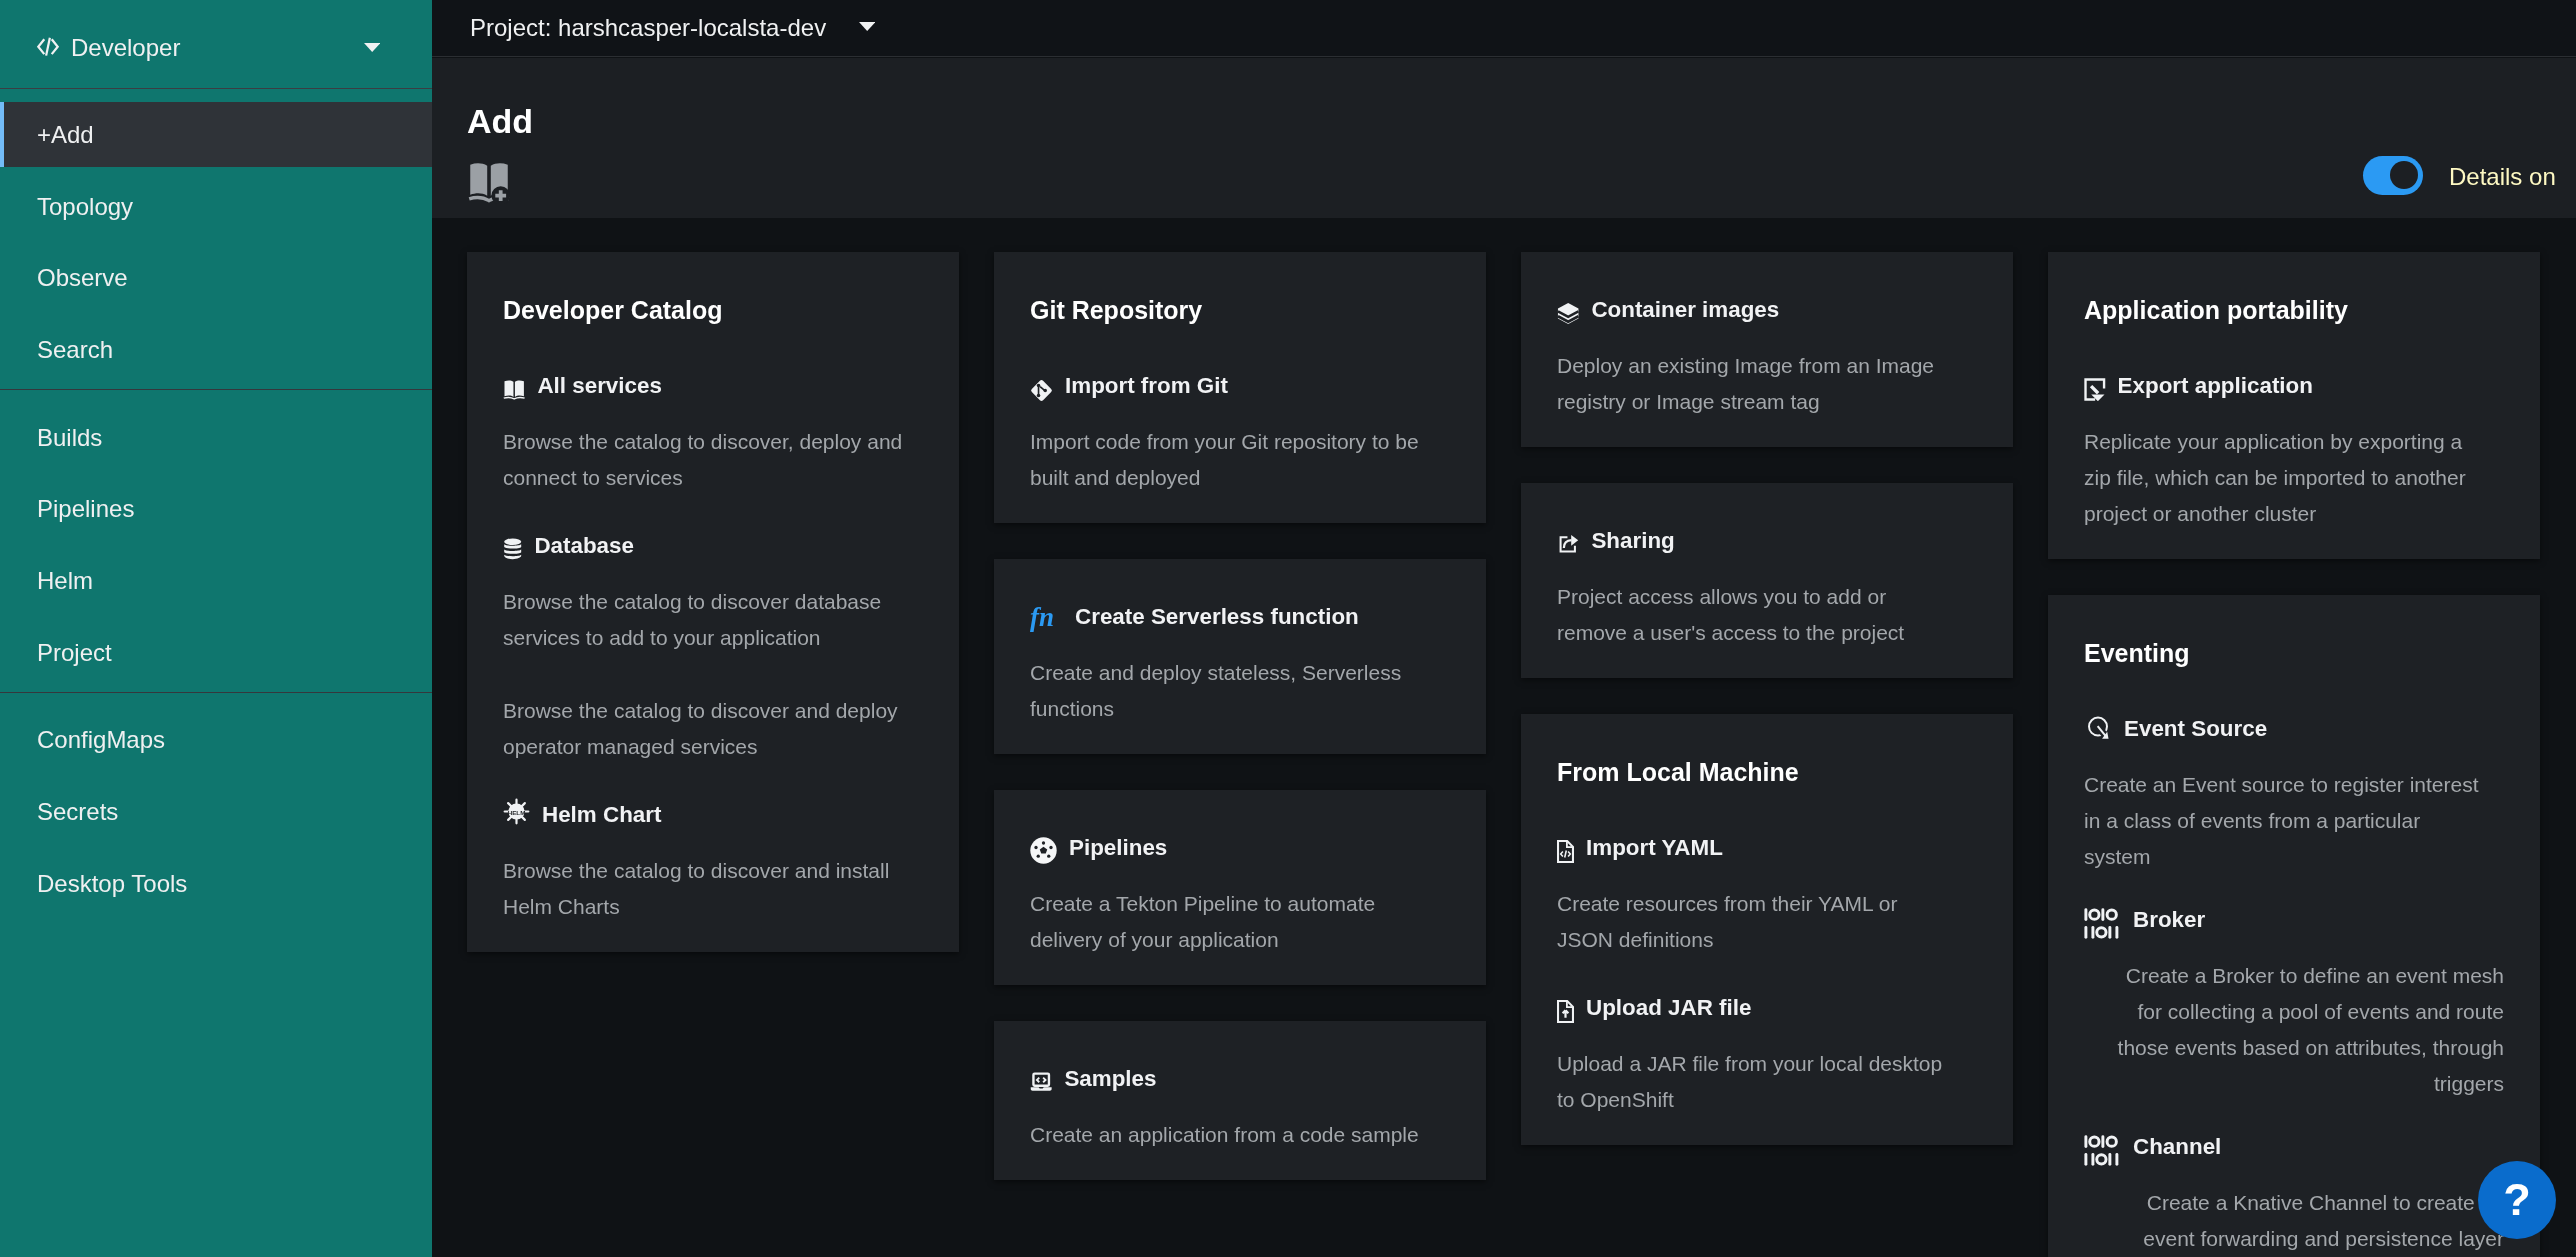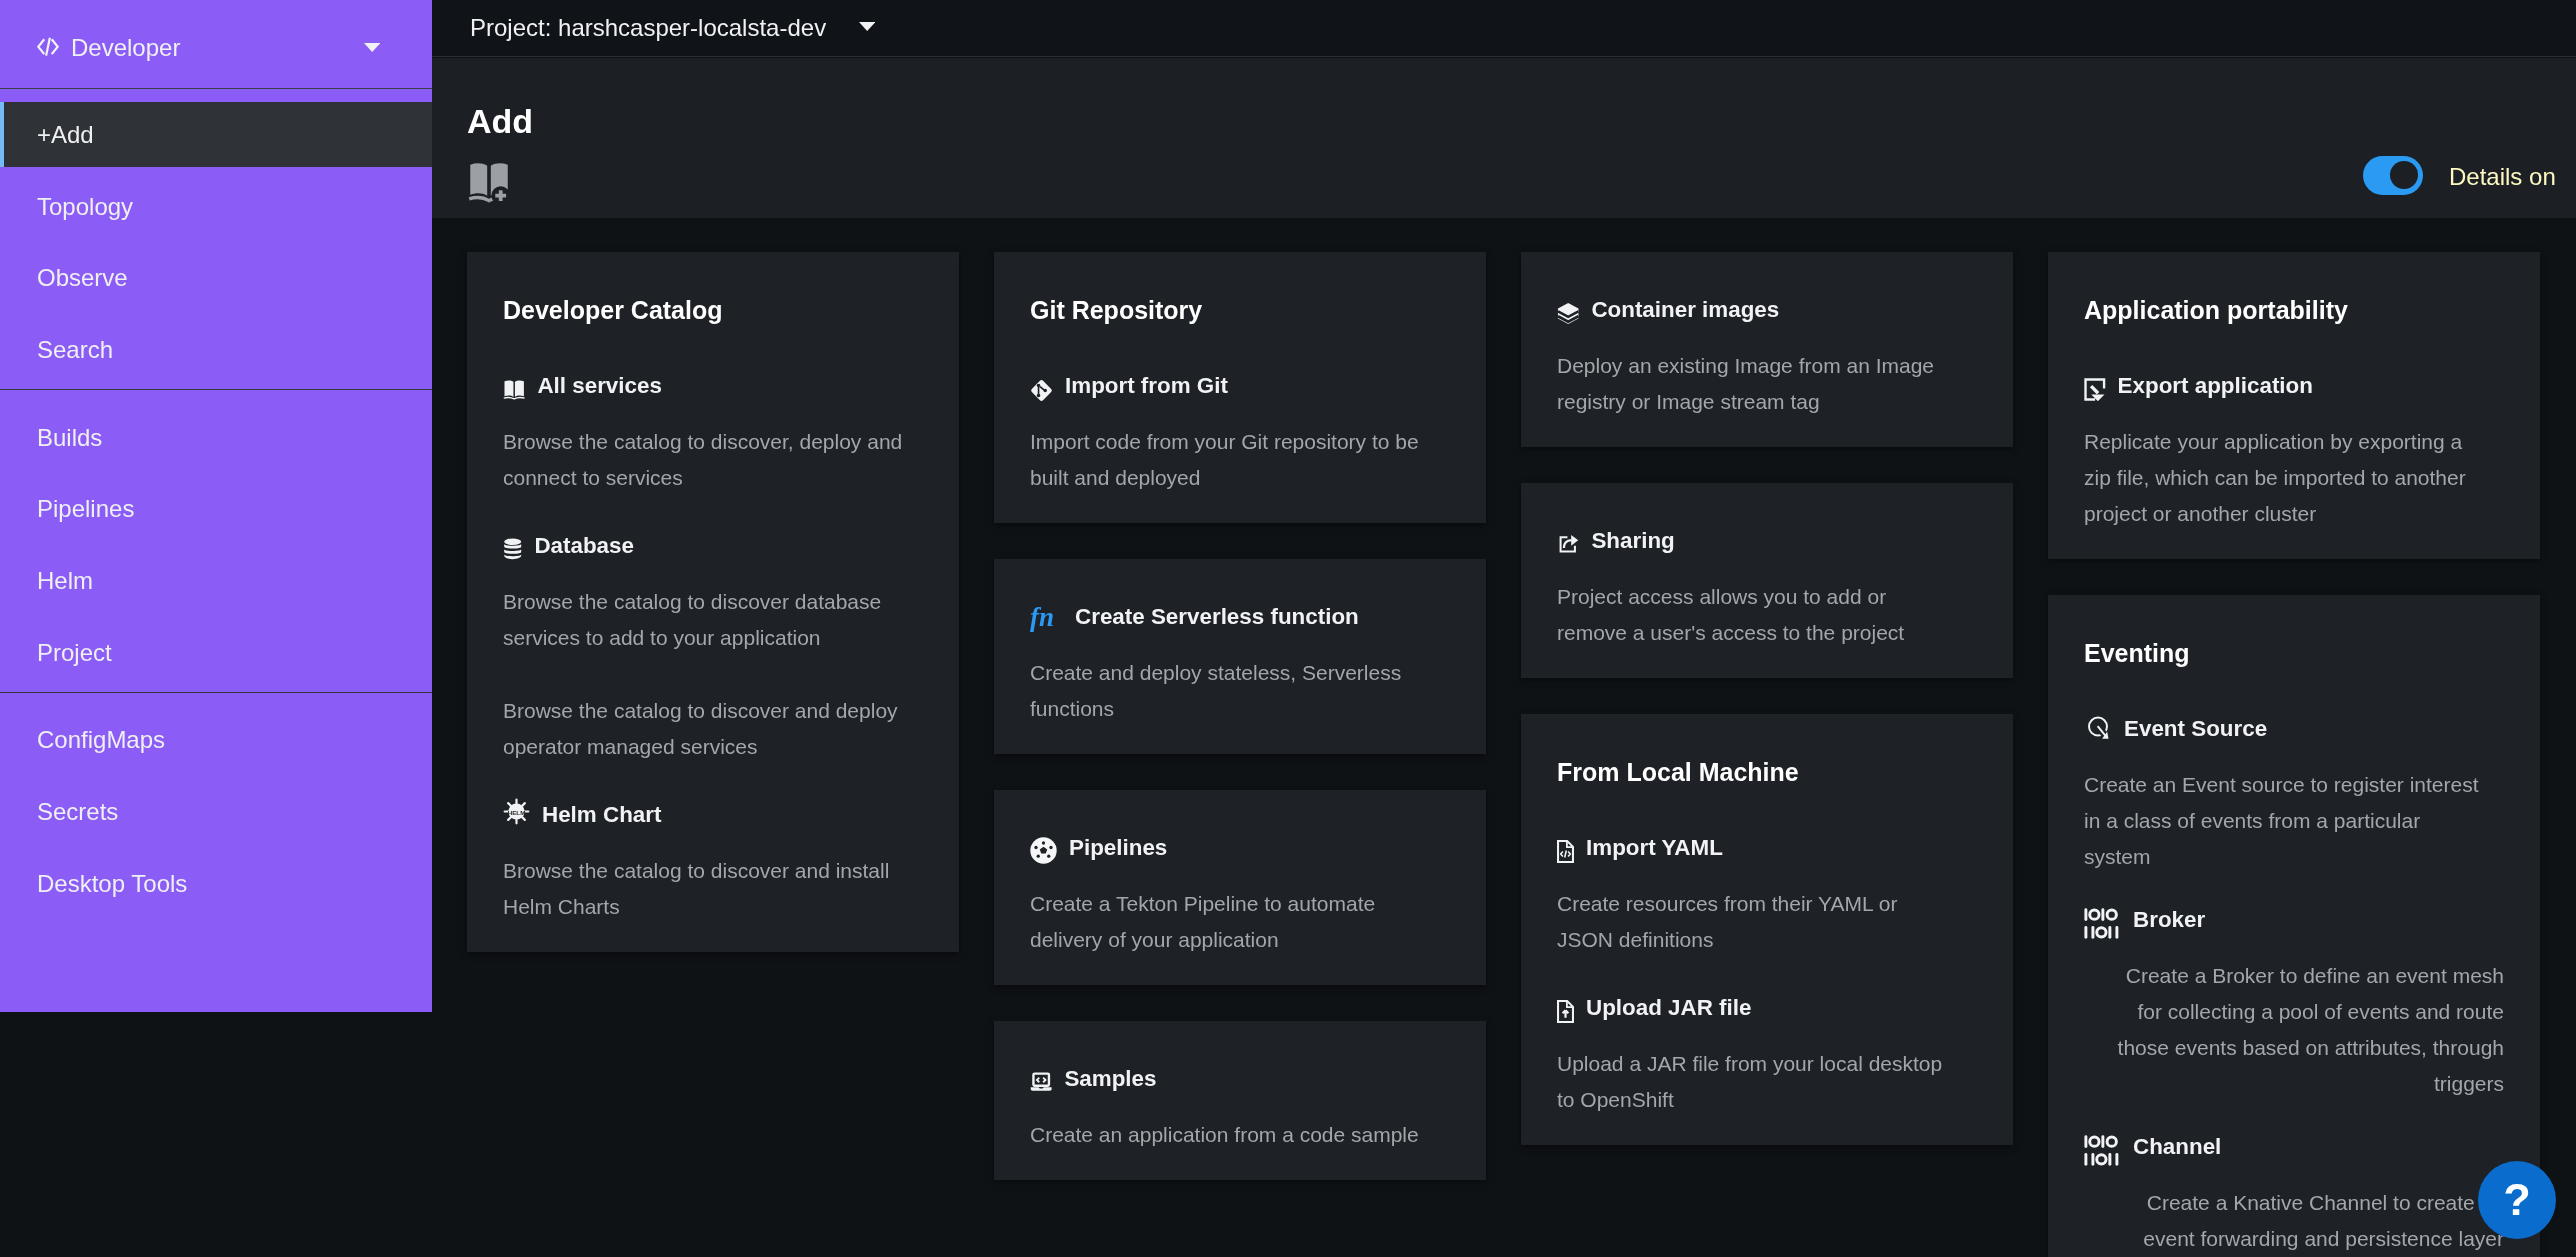--- a/index.html
+++ b/index.html
@@ -4,21 +4,21 @@
 <style>
   * { box-sizing: border-box; }
   html,body { margin:0; padding:0; }
   body {
     width:2576px; height:1257px; overflow:hidden;
     background:#0f1215;
     font-family:"Liberation Sans", sans-serif;
     position:relative;
   }
   
-  #sidebar { position:absolute; left:0; top:0; width:432px; height:1012px; background:#8b5cf6; }
+  #sidebar { position:absolute; left:0; top:0; width:432px; height:1257px; background:#0f766e; }
   .side-head { position:relative; height:89px; border-bottom:0.7px solid #3b3e43; }
   .side-head .lbl { position:absolute; left:71px; top:30px; font-size:24px; line-height:36px; color:#f0f1f2; }
   .side-head svg.code { position:absolute; left:36px; top:37px; }
   .side-head svg.car { position:absolute; left:364px; top:43px; }
   nav { padding-top:13.4px; }
   nav ul { list-style:none; margin:0; padding:0; }
   nav li { position:relative; height:65px; margin-bottom:6.7px; display:flex; align-items:center;
            padding-left:37px; font-size:24px; color:#eff0f1; }
   nav li.cur { background:#2f3338; }
   nav li.cur::before { content:""; position:absolute; left:0; top:0; bottom:0; width:3.7px; background:#73bcf7; }

